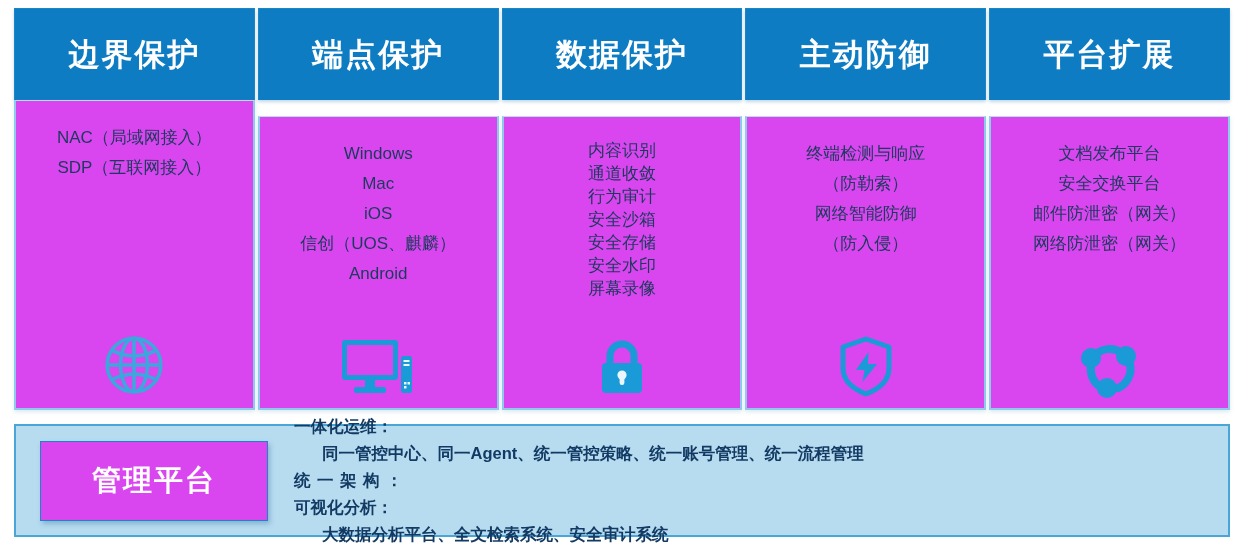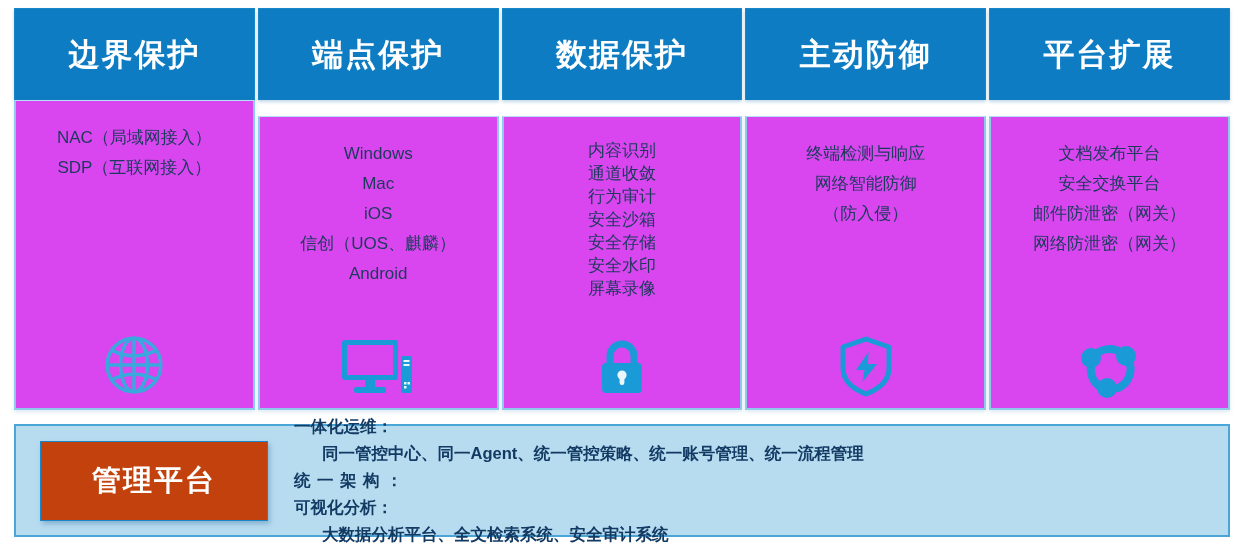--- a/index.html
+++ b/index.html
@@ -104,21 +104,21 @@
     box-sizing: border-box;
     display: flex;
     flex-direction: row;
     align-items: center;
   }
 
   #management-platform-button {
     width: 228px;
     height: 80px;
     margin-left: 24px;
-    background: #c2410c;
+    background: #d946ef;
     border: 1px solid #1a86c8;
     box-sizing: border-box;
     display: flex;
     align-items: center;
     justify-content: center;
     color: #ffffff;
     font-size: 29px;
     font-weight: bold;
     letter-spacing: 2px;
     box-shadow: 2px 3px 5px rgba(40,100,150,0.35);
@@ -227,20 +227,21 @@
         </svg>
       </div>
     </div>
   </div>
 
   <div class="capability-card">
     <div class="card-header">主动防御</div>
     <div class="card-body">
       <div class="card-lines">
         <div class="line">终端检测与响应</div>
+        <div class="line">（防勒索）</div>
         <div class="line">网络智能防御</div>
         <div class="line">（防入侵）</div>
       </div>
       <div class="card-icon">
         <svg width="58" height="64" viewBox="0 0 58 64">
           <path d="M29 5 L52 13 v21 c0 13 -10 21 -23 26 C16 55 6 47 6 34 V13 Z" fill="none" stroke="#1a9ad7" stroke-width="5" stroke-linejoin="round"></path>
           <path d="M31.5 18 L19 36 h8.5 l-2 12 L40 30 h-9 z" fill="#1a9ad7"></path>
         </svg>
       </div>
     </div>

